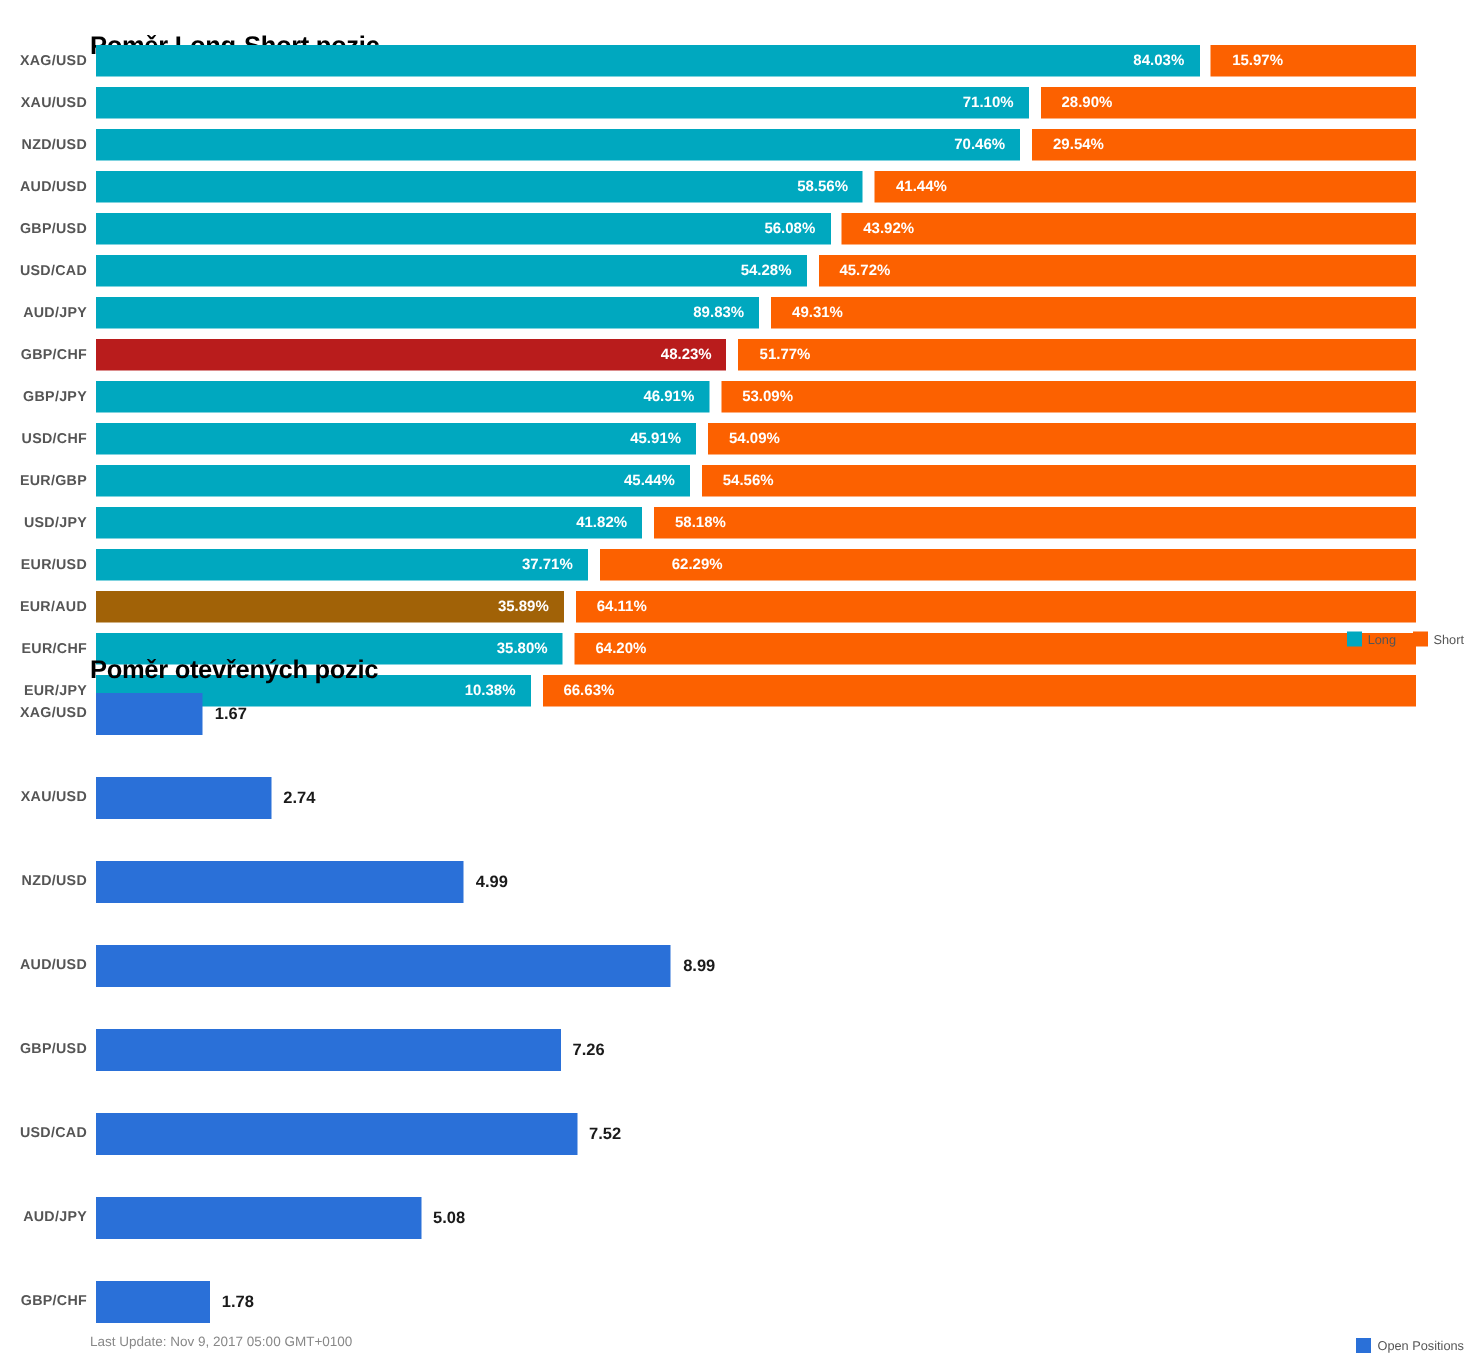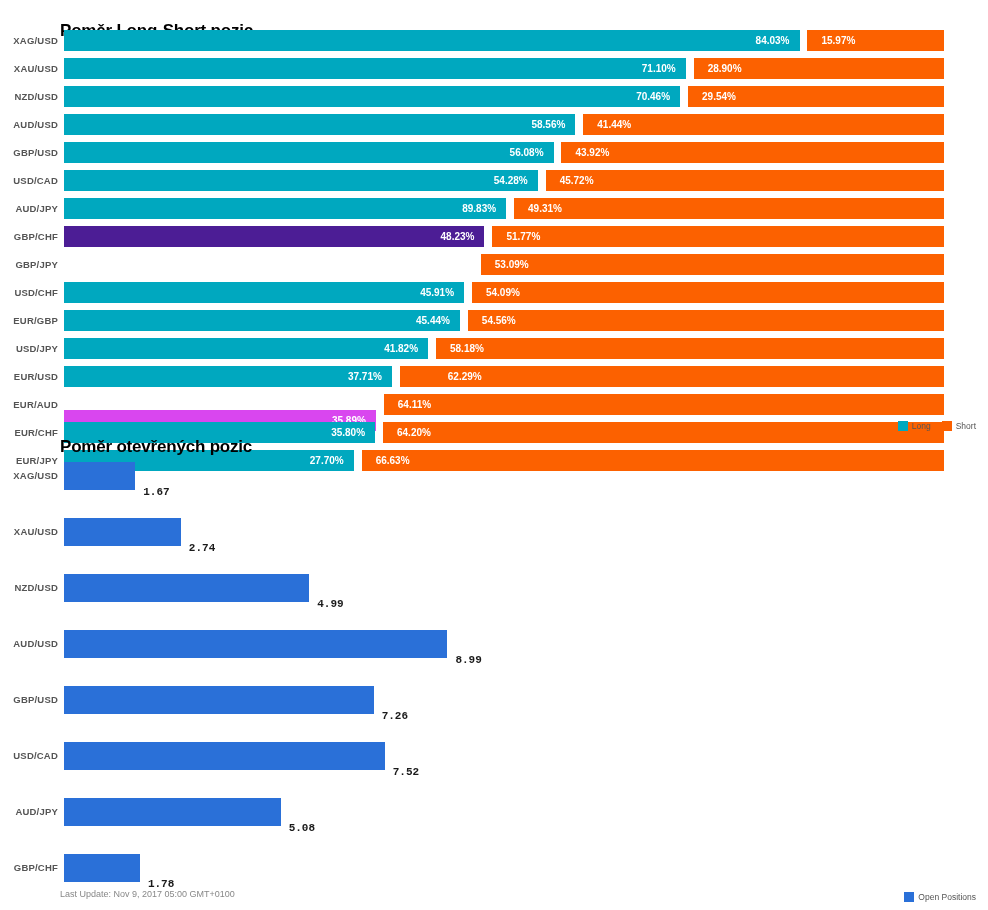--- a/index.html
+++ b/index.html
@@ -110,29 +110,28 @@
     right: 10px;
   }
   .open-bar {
     position: absolute;
     left: 0;
     top: 0;
     height: 28px;
   }
   .open-value {
     position: absolute;
-    top: 16px;
+    top: 0;
     height: 28px;
     line-height: 28px;
     font-size: 11px;
     font-weight: bold;
     color: #1a1a1a;
     white-space: nowrap;
     padding-left: 8px;
-    font-family: Liberation Mono, monospace;
   }
 
   
   .legend {
     position: absolute;
     display: flex;
     align-items: center;
     gap: 5px;
     font-size: 8.5px;
     color: #555555;
@@ -241,31 +240,34 @@
             <span class="seg-value">89.83%</span>
           </div>
           <div class="seg seg-short" style="background: rgb(252, 97, 0); width: 48.86%;">
             <span class="seg-value">49.31%</span>
           </div>
         </div>
       </div>
       <div class="row ratio-row">
         <div class="cat-label">GBP/CHF</div>
         <div class="track">
-          <div class="seg seg-long" style="background: #4c1d95; width: 47.78%;">
+          <div class="seg seg-long" style="background: #b91c1c; width: 47.78%;">
             <span class="seg-value">48.23%</span>
           </div>
           <div class="seg seg-short" style="background: rgb(252, 97, 0); width: 51.32%;">
             <span class="seg-value">51.77%</span>
           </div>
         </div>
       </div>
       <div class="row ratio-row">
         <div class="cat-label">GBP/JPY</div>
         <div class="track">
+          <div class="seg seg-long" style="background: rgb(0, 168, 191); width: 46.46%;">
+            <span class="seg-value">46.91%</span>
+          </div>
           <div class="seg seg-short" style="background: rgb(252, 97, 0); width: 52.64%;">
             <span class="seg-value">53.09%</span>
           </div>
         </div>
       </div>
       <div class="row ratio-row">
         <div class="cat-label">USD/CHF</div>
         <div class="track">
           <div class="seg seg-long" style="background: rgb(0, 168, 191); width: 45.46%;">
             <span class="seg-value">45.91%</span>
@@ -304,21 +306,21 @@
             <span class="seg-value">37.71%</span>
           </div>
           <div class="seg seg-short" style="background: rgb(252, 97, 0); width: 61.84%; padding-left: 34px;">
             <span class="seg-value">62.29%</span>
           </div>
         </div>
       </div>
       <div class="row ratio-row">
         <div class="cat-label">EUR/AUD</div>
         <div class="track">
-          <div class="seg seg-long" style="background: #d946ef; width: 35.44%; margin-top: 16px;">
+          <div class="seg seg-long" style="background: #a16207; width: 35.44%;">
             <span class="seg-value">35.89%</span>
           </div>
           <div class="seg seg-short" style="background: rgb(252, 97, 0); width: 63.66%;">
             <span class="seg-value">64.11%</span>
           </div>
         </div>
       </div>
       <div class="row ratio-row">
         <div class="cat-label">EUR/CHF</div>
         <div class="track">
@@ -327,21 +329,21 @@
           </div>
           <div class="seg seg-short" style="background: rgb(252, 97, 0); width: 63.75%;">
             <span class="seg-value">64.20%</span>
           </div>
         </div>
       </div>
       <div class="row ratio-row">
         <div class="cat-label">EUR/JPY</div>
         <div class="track">
           <div class="seg seg-long" style="background: rgb(0, 168, 191); width: 32.92%;">
-            <span class="seg-value">27.70%</span>
+            <span class="seg-value">10.38%</span>
           </div>
           <div class="seg seg-short" style="background: rgb(252, 97, 0); width: 66.18%;">
             <span class="seg-value">66.63%</span>
           </div>
         </div>
       </div>
     </div>
 </section>
 
 <div class="legend" id="legend-ratio">

